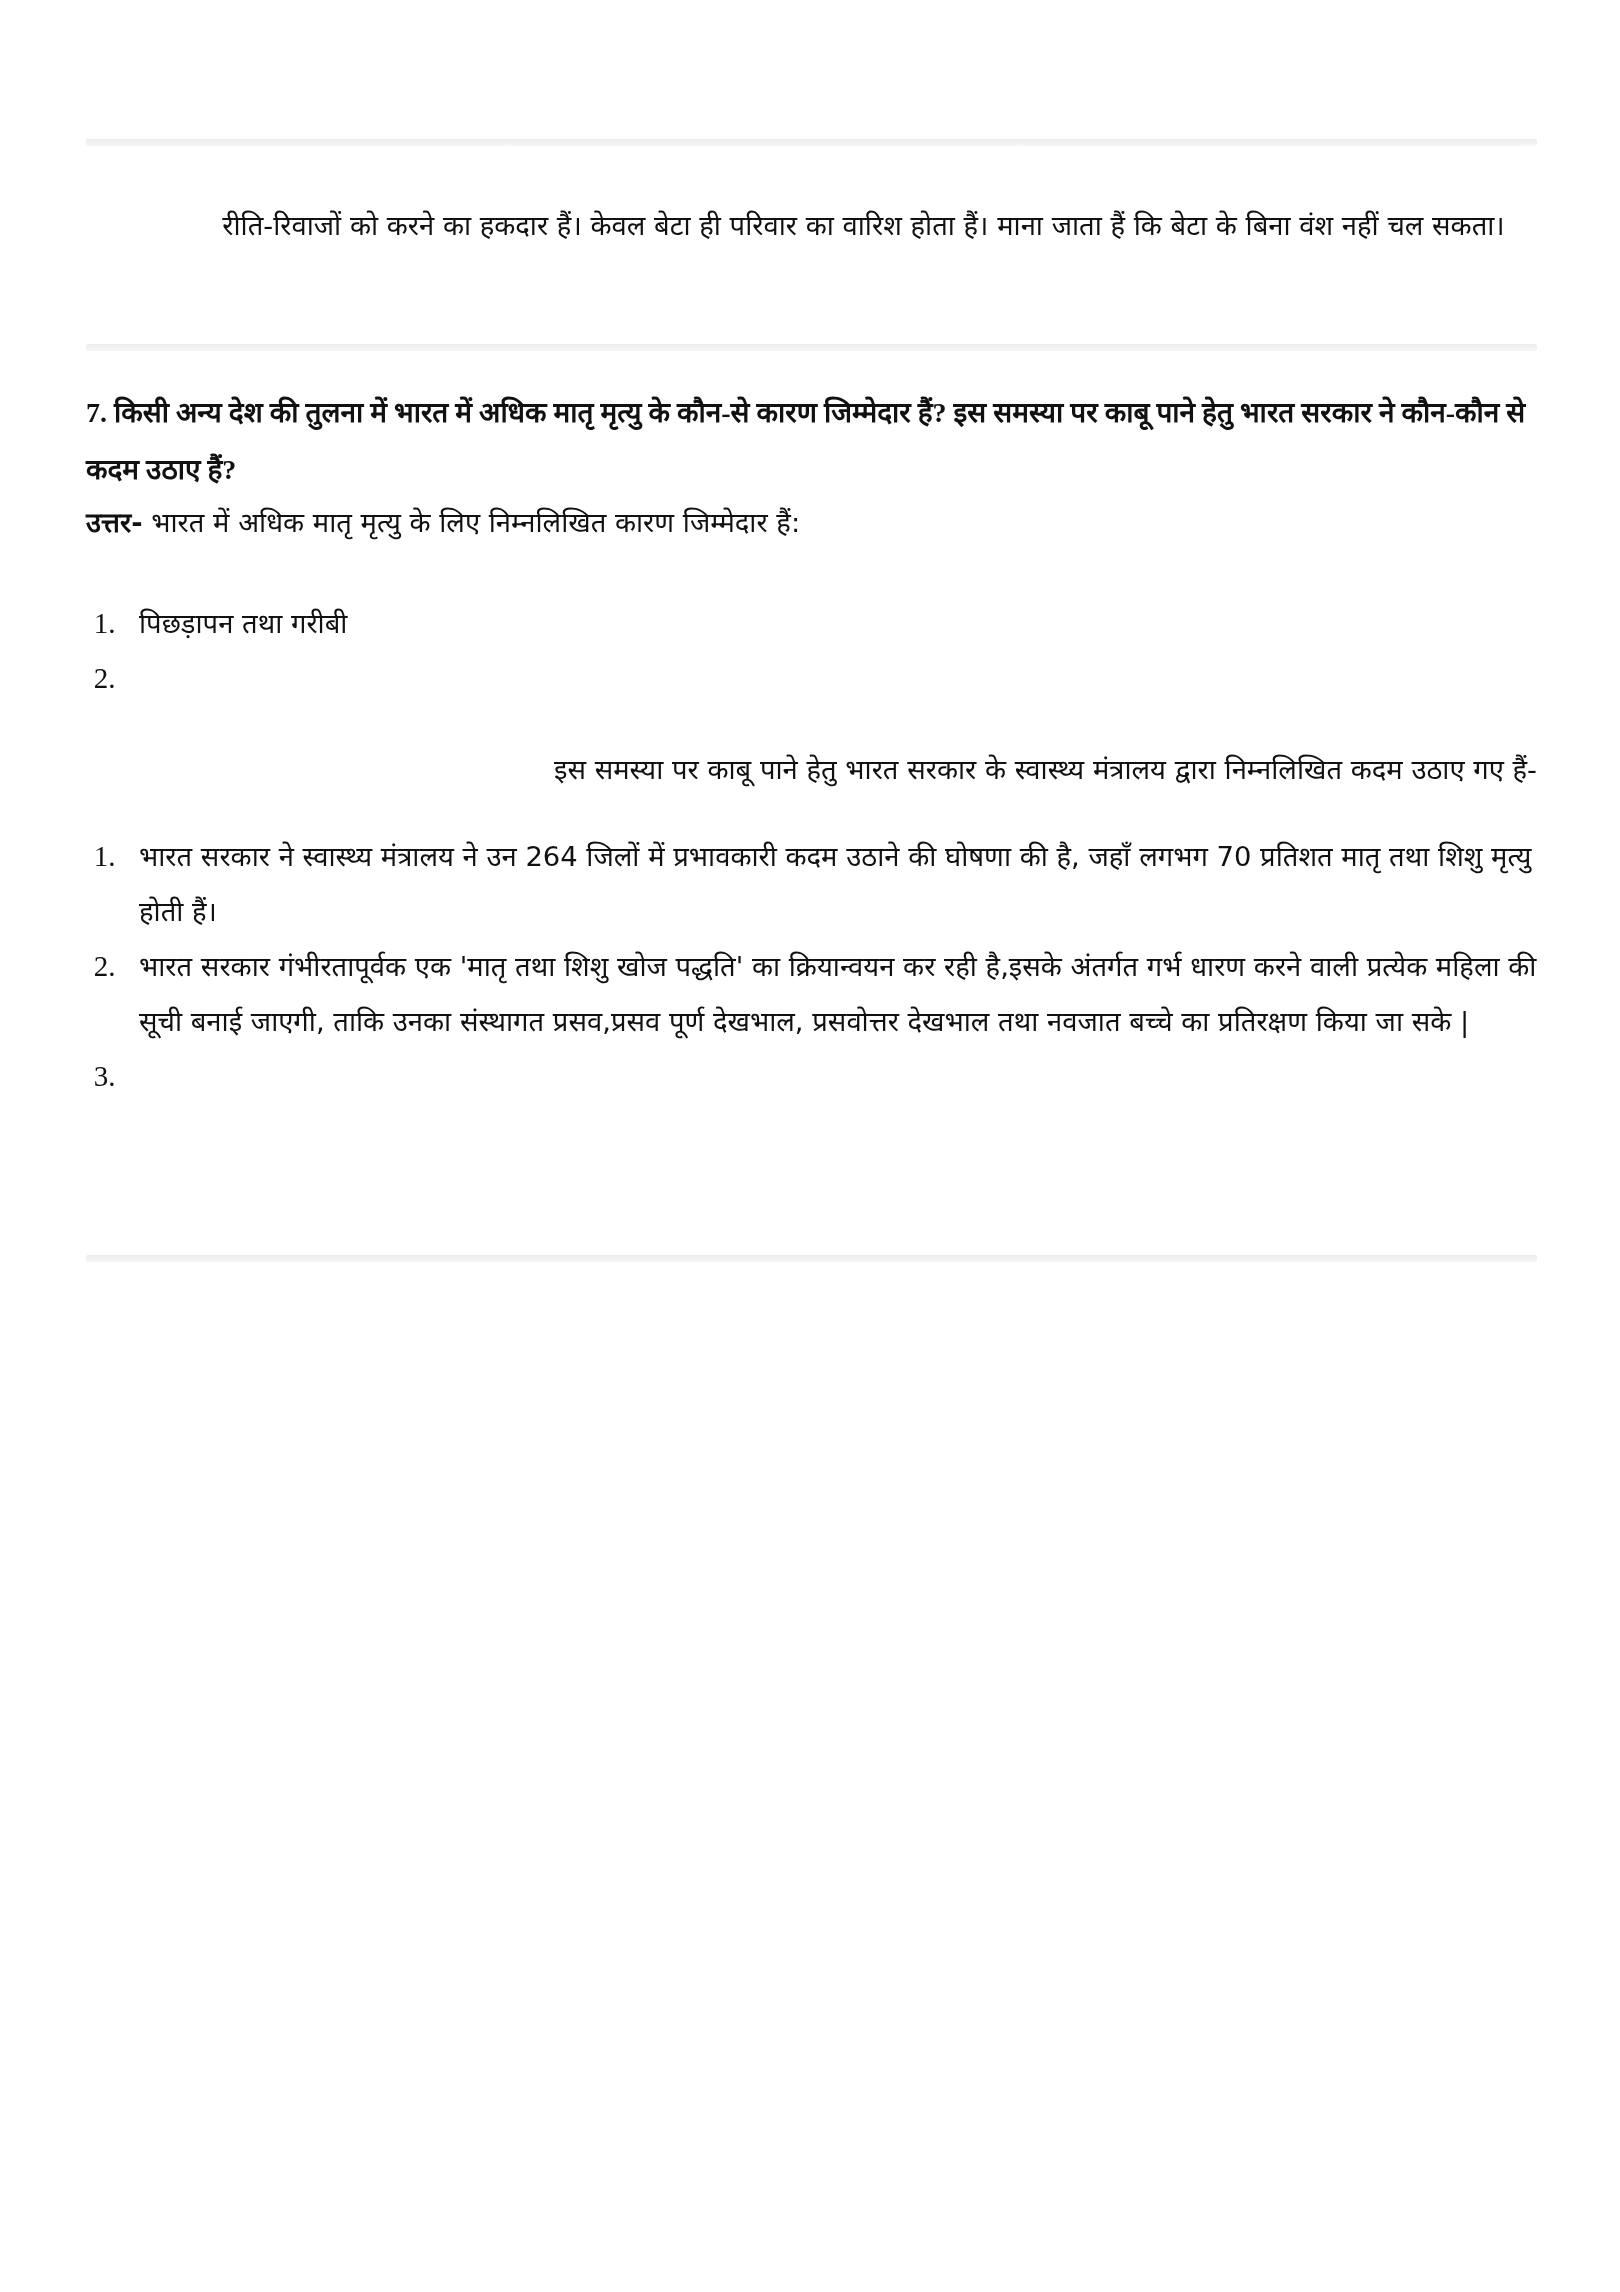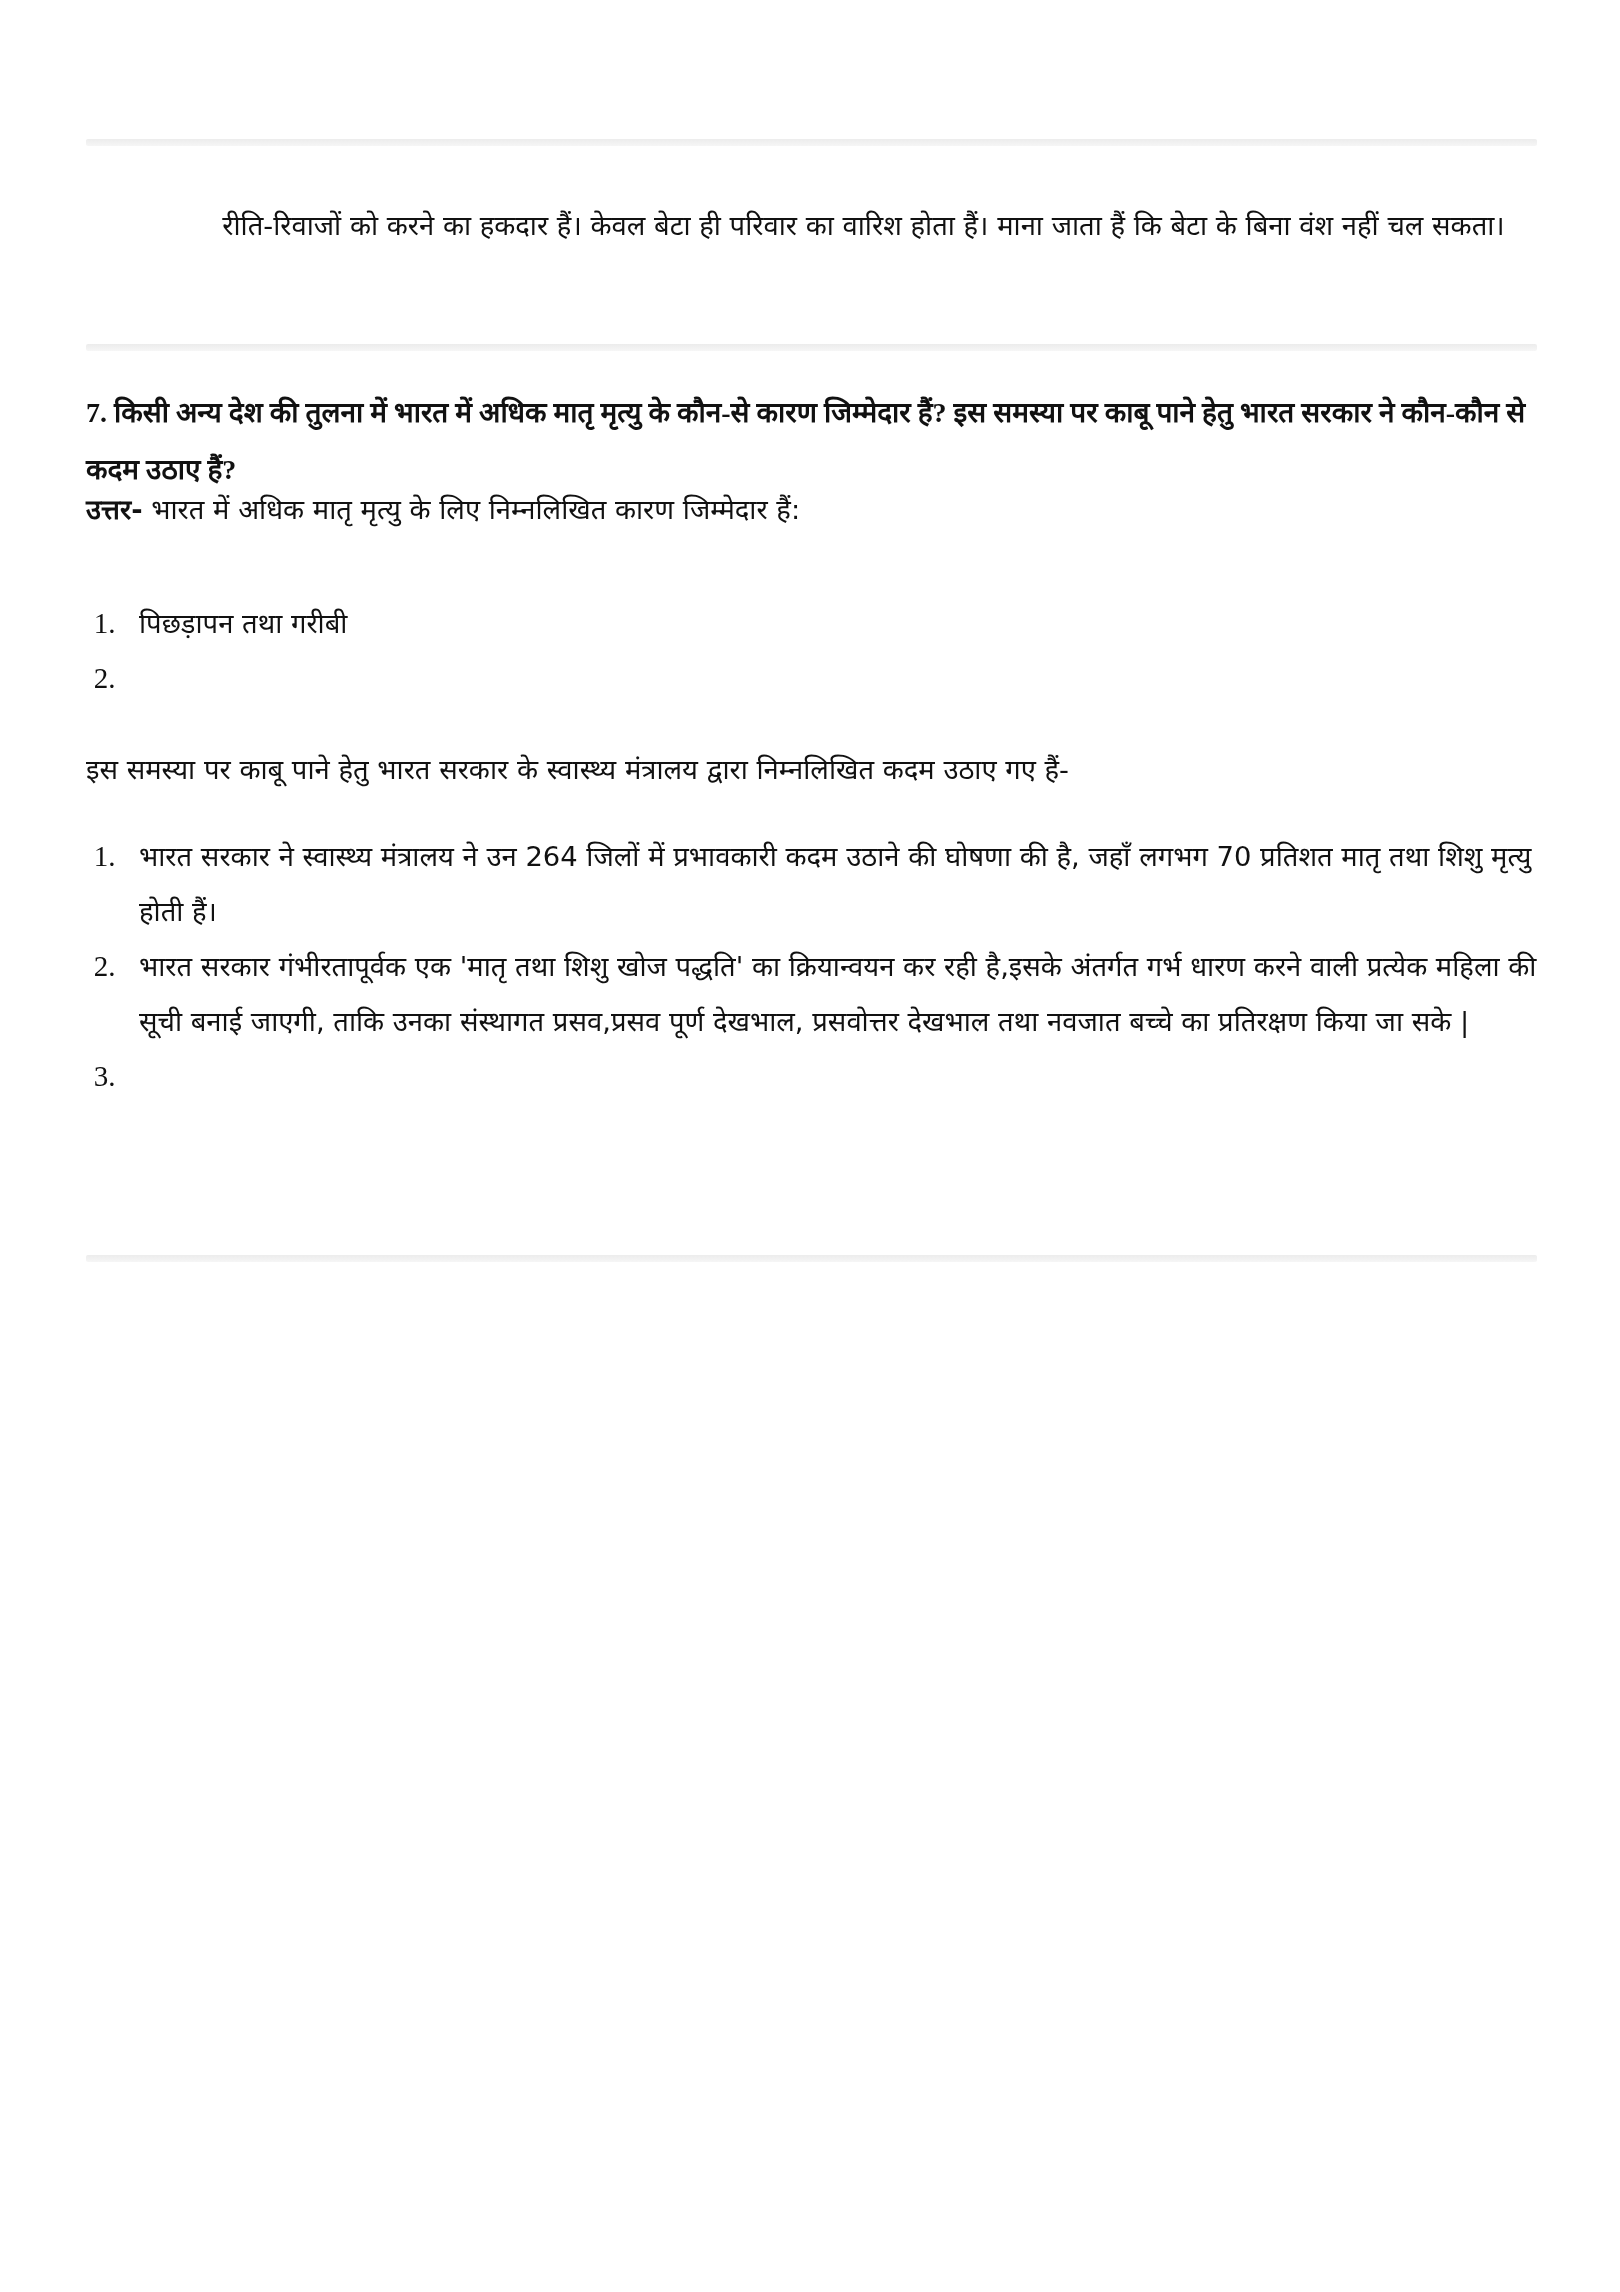--- a/index.html
+++ b/index.html
@@ -90,35 +90,35 @@
 
   <p class="para continued" style="top:198px;text-align:center;">रीति-रिवाजों को करने का हकदार हैं। केवल बेटा ही परिवार का वारिश होता हैं। माना जाता हैं कि बेटा के बिना वंश नहीं चल सकता।</p>
 
   <div class="divider" style="top:344px;"></div>
 
   <p class="para question" style="top:384px;">
     <span>7.</span>
     <span>किसी अन्य देश की तुलना में भारत में अधिक मातृ मृत्यु के कौन-से कारण जिम्मेदार हैं? इस समस्या पर काबू पाने हेतु भारत सरकार ने कौन-कौन से कदम उठाए हैं?</span>
   </p>
 
-  <p class="para answer-line" style="top:482px;">
+  <p class="para answer-line" style="top:495px;">
     <span class="answer-label">उत्तर-</span><span> भारत में अधिक मातृ मृत्यु के लिए निम्नलिखित कारण जिम्मेदार हैं:</span>
   </p>
 
   <ol class="list" style="top:596px;">
     <li>
       <span class="num">1.</span>
       <span>पिछड़ापन तथा गरीबी</span>
     </li>
     <li>
       <span class="num">2.</span>
     </li>
   </ol>
 
-  <p class="para intro2" style="top:742px;">इस समस्या पर काबू पाने हेतु भारत सरकार के स्वास्थ्य मंत्रालय द्वारा निम्नलिखित कदम उठाए गए हैं-</p>
+  <p class="para intro2" style="top:742px;text-align:right;">इस समस्या पर काबू पाने हेतु भारत सरकार के स्वास्थ्य मंत्रालय द्वारा निम्नलिखित कदम उठाए गए हैं-</p>
 
   <ol class="list" style="top:829px;">
     <li>
       <span class="num">1.</span>
       <span>भारत सरकार ने स्वास्थ्य मंत्रालय ने उन 264 जिलों में प्रभावकारी कदम उठाने की घोषणा की है, जहाँ लगभग 70 प्रतिशत मातृ तथा शिशु मृत्यु होती हैं।</span>
     </li>
     <li>
       <span class="num">2.</span>
       <span>भारत सरकार गंभीरतापूर्वक एक 'मातृ तथा शिशु खोज पद्धति' का क्रियान्वयन कर रही है,इसके अंतर्गत गर्भ धारण करने वाली प्रत्येक महिला की सूची बनाई जाएगी, ताकि उनका संस्थागत प्रसव,प्रसव पूर्ण देखभाल, प्रसवोत्तर देखभाल तथा नवजात बच्चे का प्रतिरक्षण किया जा सके |</span>
     </li>

